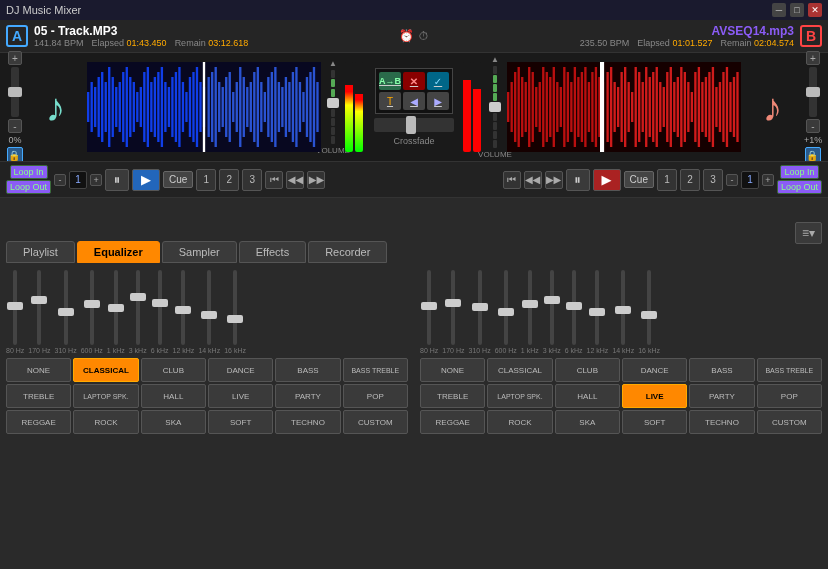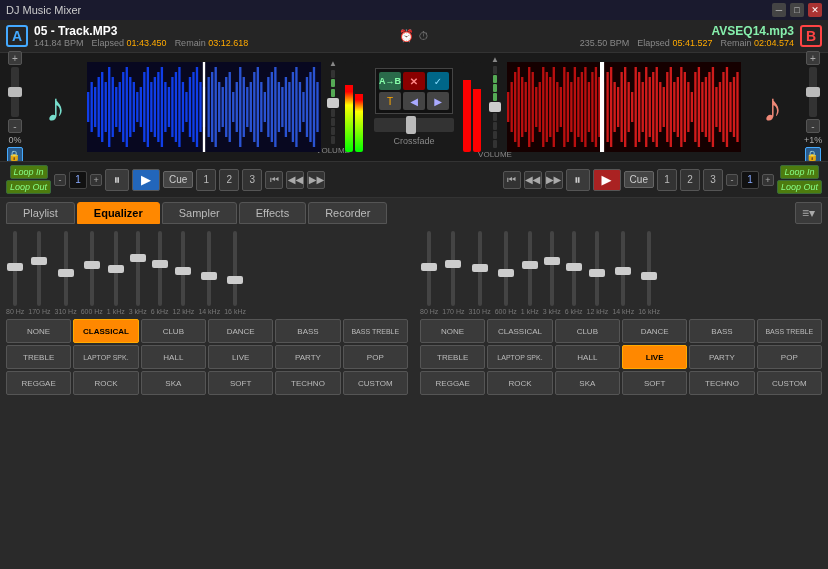--- a/index.html
+++ b/index.html
@@ -183,28 +183,27 @@
       align-items: center;
       justify-content: center;
     }
 
     .loop-section {
       display: flex;
       align-items: center;
       gap: 2px;
     }
     .loop-btn {
-      background: #4d7c0f;
+      background: #8b5cf6;
       border: 1px solid #3a6a3a;
       color: #8f8;
       padding: 2px 4px;
       font-size: 9px;
       cursor: pointer;
       border-radius: 2px;
-      font-style: italic;
     }
     .nav-btn {
       background: #333;
       border: 1px solid #555;
       color: #aaa;
       width: 18px;
       height: 18px;
       font-size: 10px;
       cursor: pointer;
       border-radius: 2px;
@@ -228,20 +227,21 @@
       margin-bottom: 4px;
     }
     .tab-btn {
       padding: 4px 16px;
       background: #3a3a3a;
       border: 1px solid #555;
       color: #bbb;
       font-size: 11px;
       cursor: pointer;
       border-radius: 3px 3px 0 0;
+      margin-top: 39px;
     }
     .tab-btn.active {
       background: #f80;
       border-color: #f80;
       color: #000;
       font-weight: bold;
     }
     .list-view-btn {
       background: #3a3a3a;
       border: 1px solid #555;
@@ -321,24 +321,24 @@
 
     <div style="display:flex;flex-direction:column;align-items:center;padding:0 10px;min-width:160px;">
       <div style="display:flex;align-items:center;gap:4px;">
         <span style="color:#888;font-size:12px;">⏰</span>
         <span style="color:#888;font-size:12px;">⏱</span>
       </div>
     </div>
 
     <div style="display:flex;align-items:center;gap:6px;flex:1;justify-content:flex-end;">
       <div style="text-align:right;">
-        <div style="color:#86efac;font-size:12px;font-weight:bold;">AVSEQ14.mp3</div>
+        <div style="color:#8b5cf6;font-size:12px;font-weight:bold;">AVSEQ14.mp3</div>
         <div style="display:flex;gap:8px;font-size:9px;color:#888;justify-content:flex-end;">
           <span>235.50 BPM</span>
-          <span><span>Elapsed</span> <span style="color:#fa0;">05:41.527</span></span>
+          <span><span>Elapsed</span> <span style="color:#fa0;">01:01.527</span></span>
           <span><span>Remain</span> <span style="color:#fa0;">02:04.574</span></span>
         </div>
       </div>
       <div class="deck-label deck-label-b">B</div>
     </div>
   </div>
 
   <div style="display:flex;background:#1a1a1a;padding:4px 6px;gap:4px;align-items:center;height:108px;">
 
     <div style="display:flex;flex-direction:column;align-items:center;gap:2px;width:18px;">
@@ -452,21 +452,21 @@
       <div class="vu-bar">
         <div class="vu-fill" style="height:75%;"></div>
       </div>
       <div class="vu-bar">
         <div class="vu-fill" style="height:65%;"></div>
       </div>
     </div>
 
     <div style="width:90px;display:flex;flex-direction:column;align-items:center;gap:2px;">
 
-      <div style="display:grid;grid-template-columns:1fr 1fr 1fr;gap:2px;background:#111;padding:3px;border:1px solid #444;">
+      <div style="display:grid;grid-template-columns:1fr 1fr 1fr;gap:2px;background:#111;padding:3px;border:1px solid #444;text-decoration:underline;">
         <div class="transport-icon active" style="font-size:9px;font-weight:bold;background:#2a6a4a;color:#8fa;">A→B</div>
         <div class="transport-icon" style="background:#8a0000;color:#f88;font-weight:bold;">✕</div>
         <div class="transport-icon" style="background:#006688;color:#8df;">✓</div>
         <div class="transport-icon" style="background:#444;color:#fa0;">T</div>
         <div class="transport-icon" style="background:#444;color:#aaf;">◀</div>
         <div class="transport-icon" style="background:#444;color:#aaf;">▶</div>
       </div>
       <div style="width:80px;height:14px;background:#333;border-radius:2px;position:relative;margin:2px 0;">
         <div style="position:absolute;left:40%;top:-2px;width:10px;height:18px;background:#bbb;border-radius:2px;"></div>
       </div>

